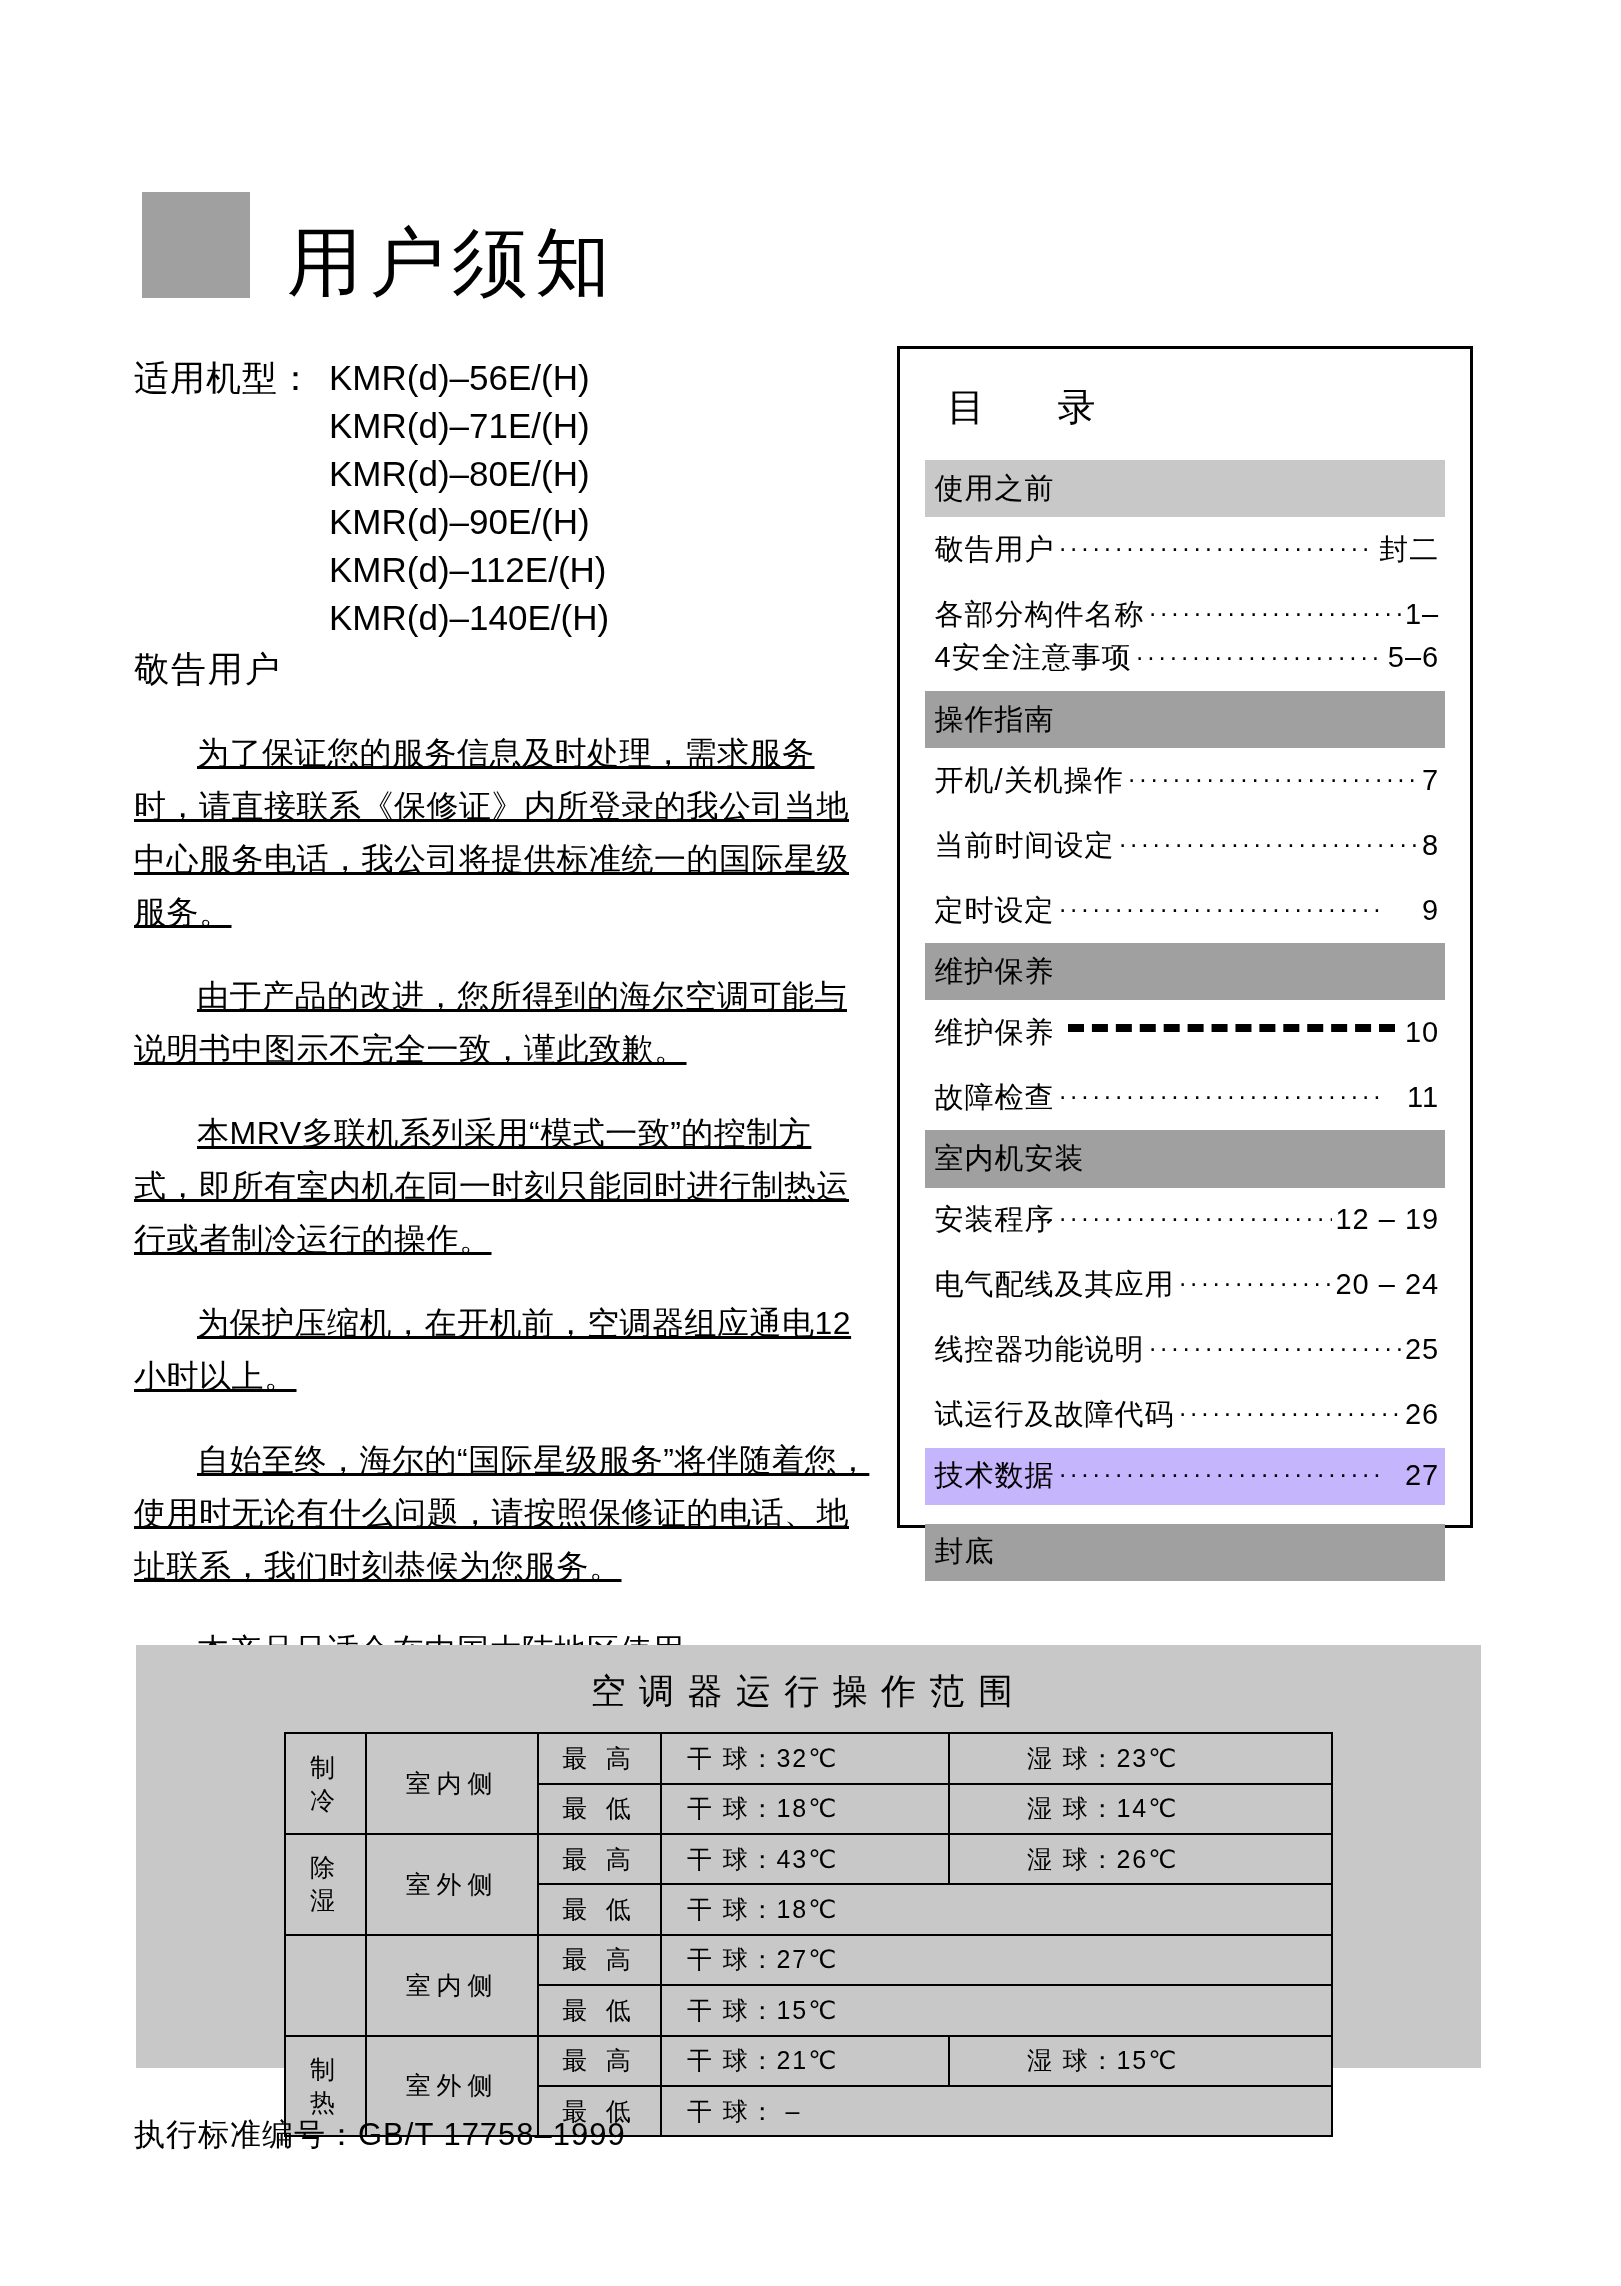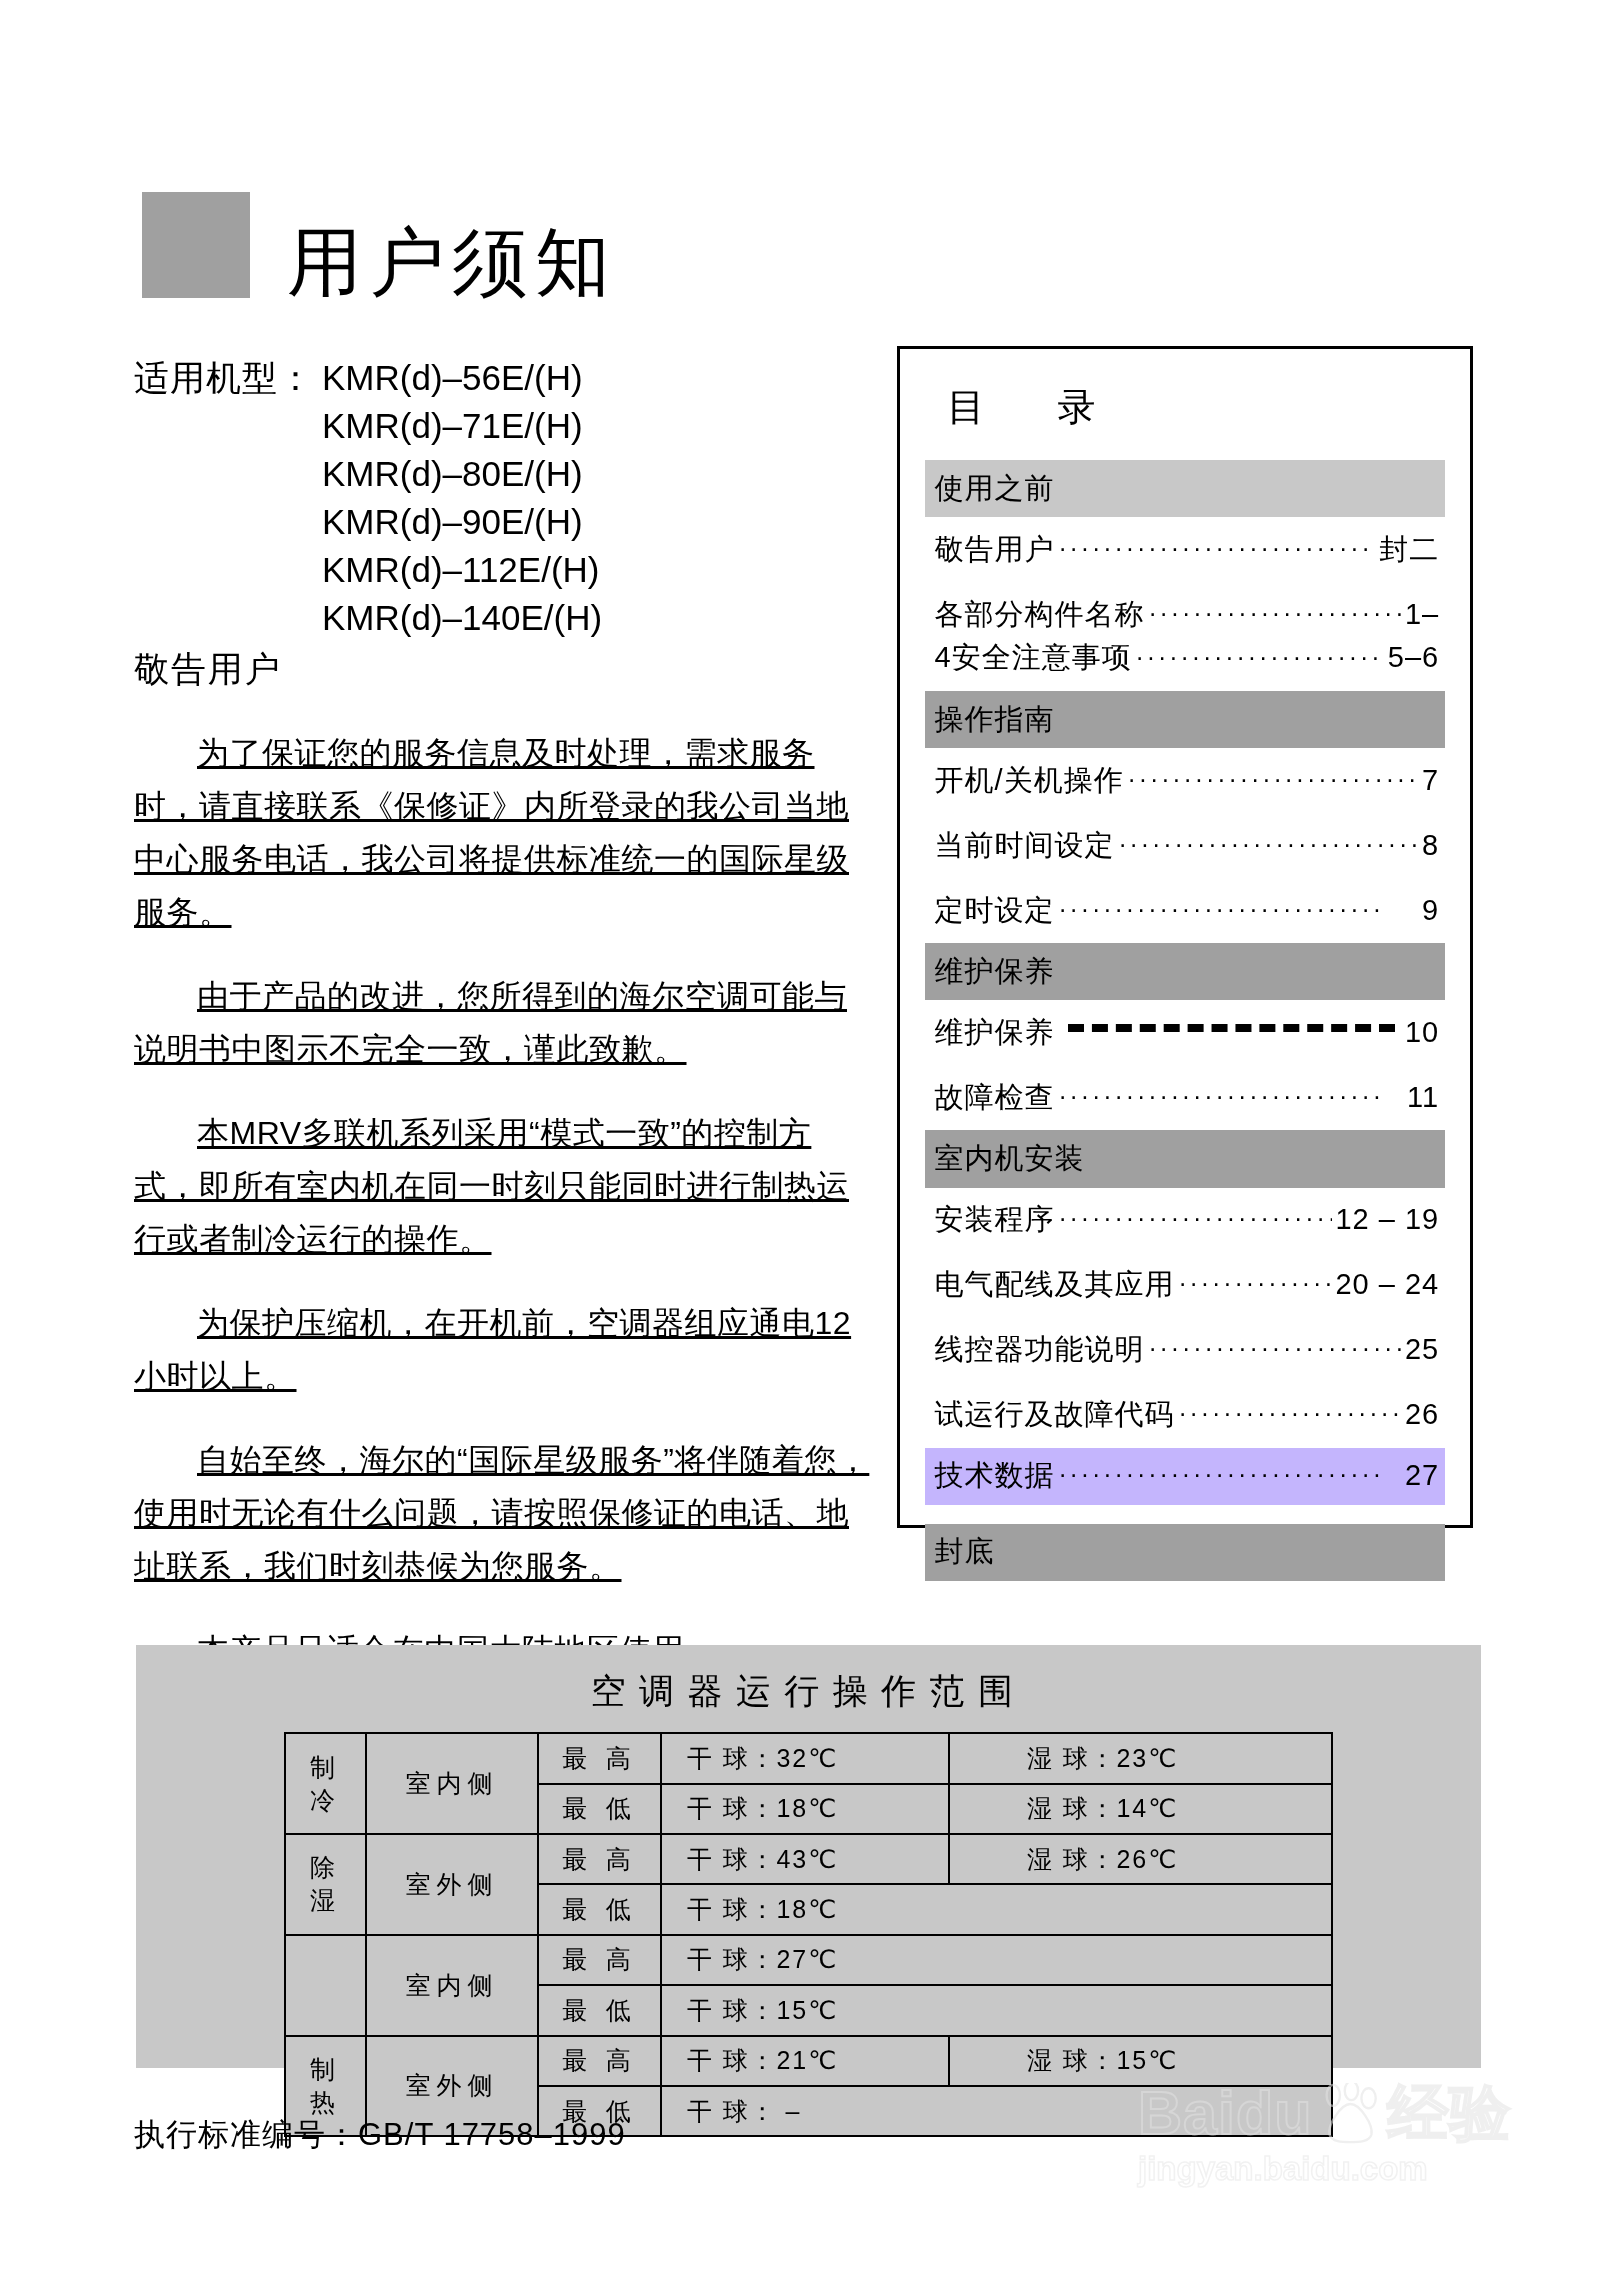--- a/index.html
+++ b/index.html
@@ -49,21 +49,21 @@
     display: flex;
     align-items: flex-start;
   }
   .models-label {
     font-size: 35px;
     letter-spacing: 1px;
     line-height: 48px;
     white-space: nowrap;
   }
   .models-list {
-    margin-left: 8px;
+    margin-left: 15px;
     display: flex;
     flex-direction: column;
   }
   .model-line {
     font-size: 35px;
     line-height: 48px;
     letter-spacing: 0px;
     white-space: nowrap;
   }
 
@@ -421,32 +421,15 @@
           <td class="lvl">最 低</td>
           <td class="span2" colspan="2">干 球： –</td>
         </tr>
       </tbody>
     </table>
 
   </div>
 
   <div class="std-line">执行标准编号：GB/T  17758–1999</div>
 
-  <div class="watermark">
-    <div class="wm-main">
-      <span>Baidu</span>
-      <span class="wm-paw">
-        <svg width="71" height="61" viewBox="0 0 74 64" aria-hidden="true">
-          <g fill="none" stroke="#e2e2e2" stroke-width="2.5">
-            <ellipse cx="20" cy="13" rx="7" ry="11"></ellipse>
-            <ellipse cx="39" cy="8" rx="7" ry="10"></ellipse>
-            <ellipse cx="57" cy="16" rx="7.5" ry="10.5"></ellipse>
-            <path d="M38 22 C28 22 14 44 16 54 C18 62 30 62 38 62 C46 62 58 62 60 54 C62 44 48 22 38 22 Z"></path>
-          </g>
-        </svg>
-      </span>
-      <span>经验</span>
-    </div>
-    <div class="wm-sub">jingyan.baidu.com</div>
-  </div>
 
 </div>
 
 
 </body></html>

